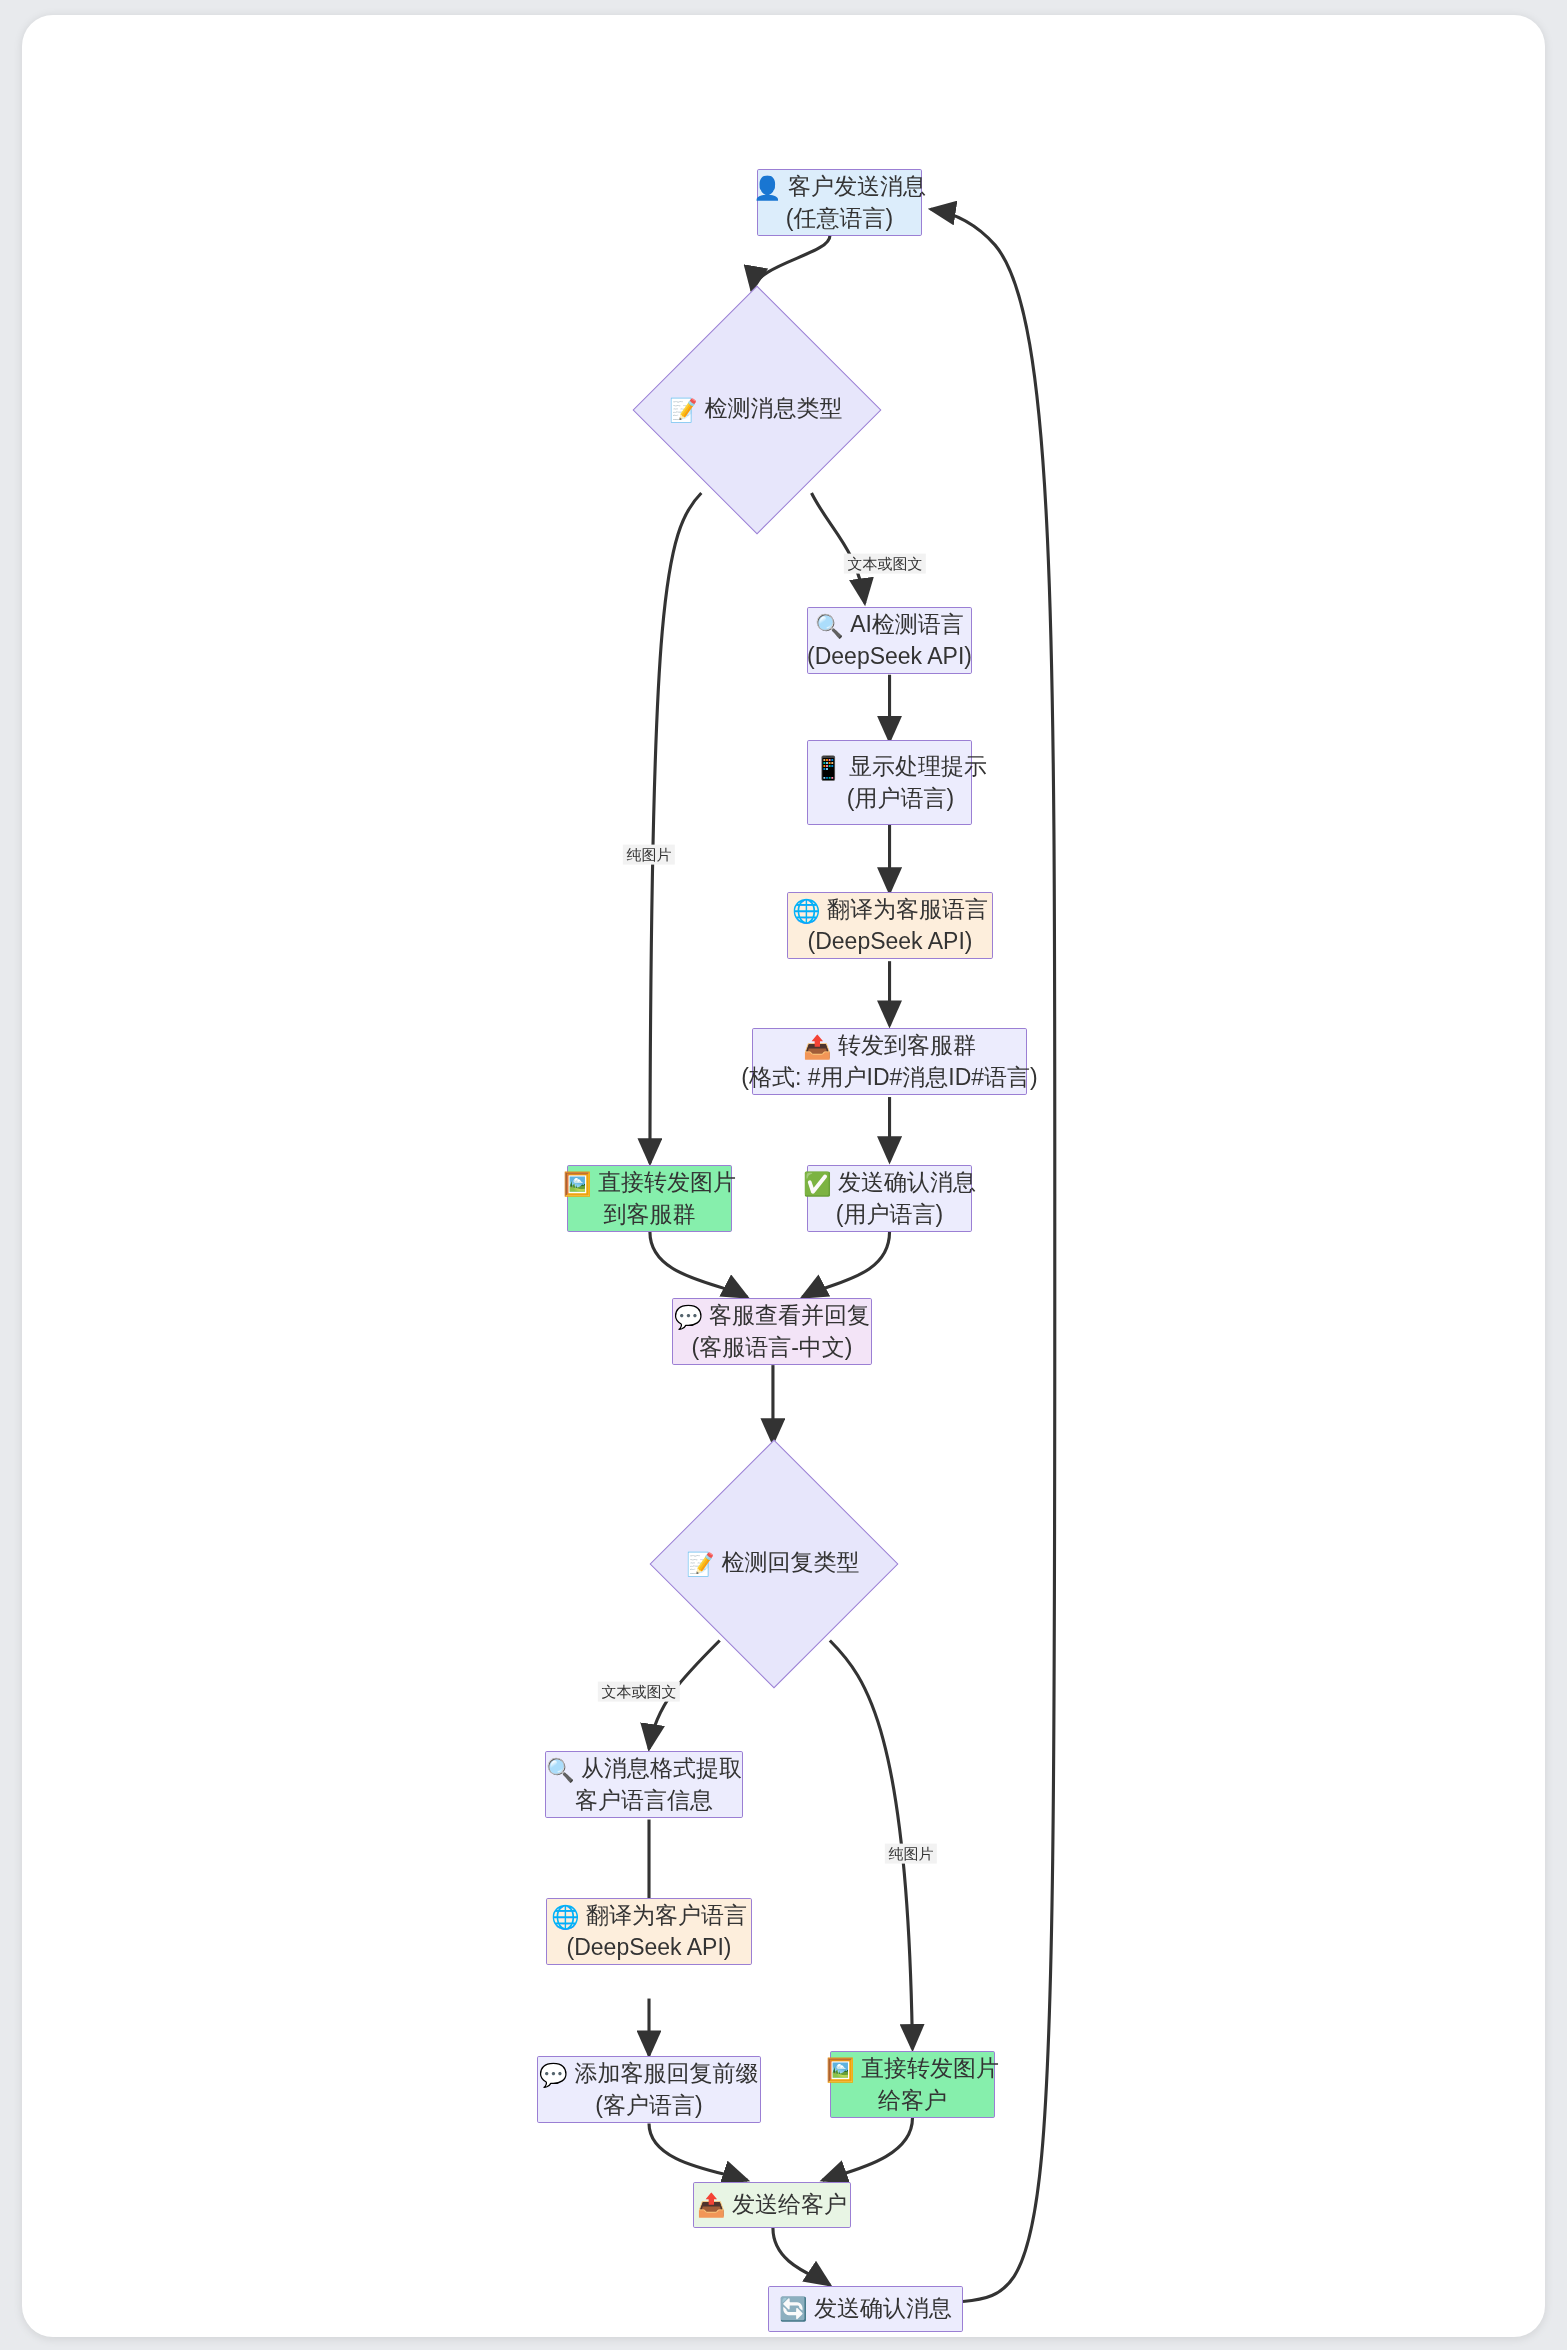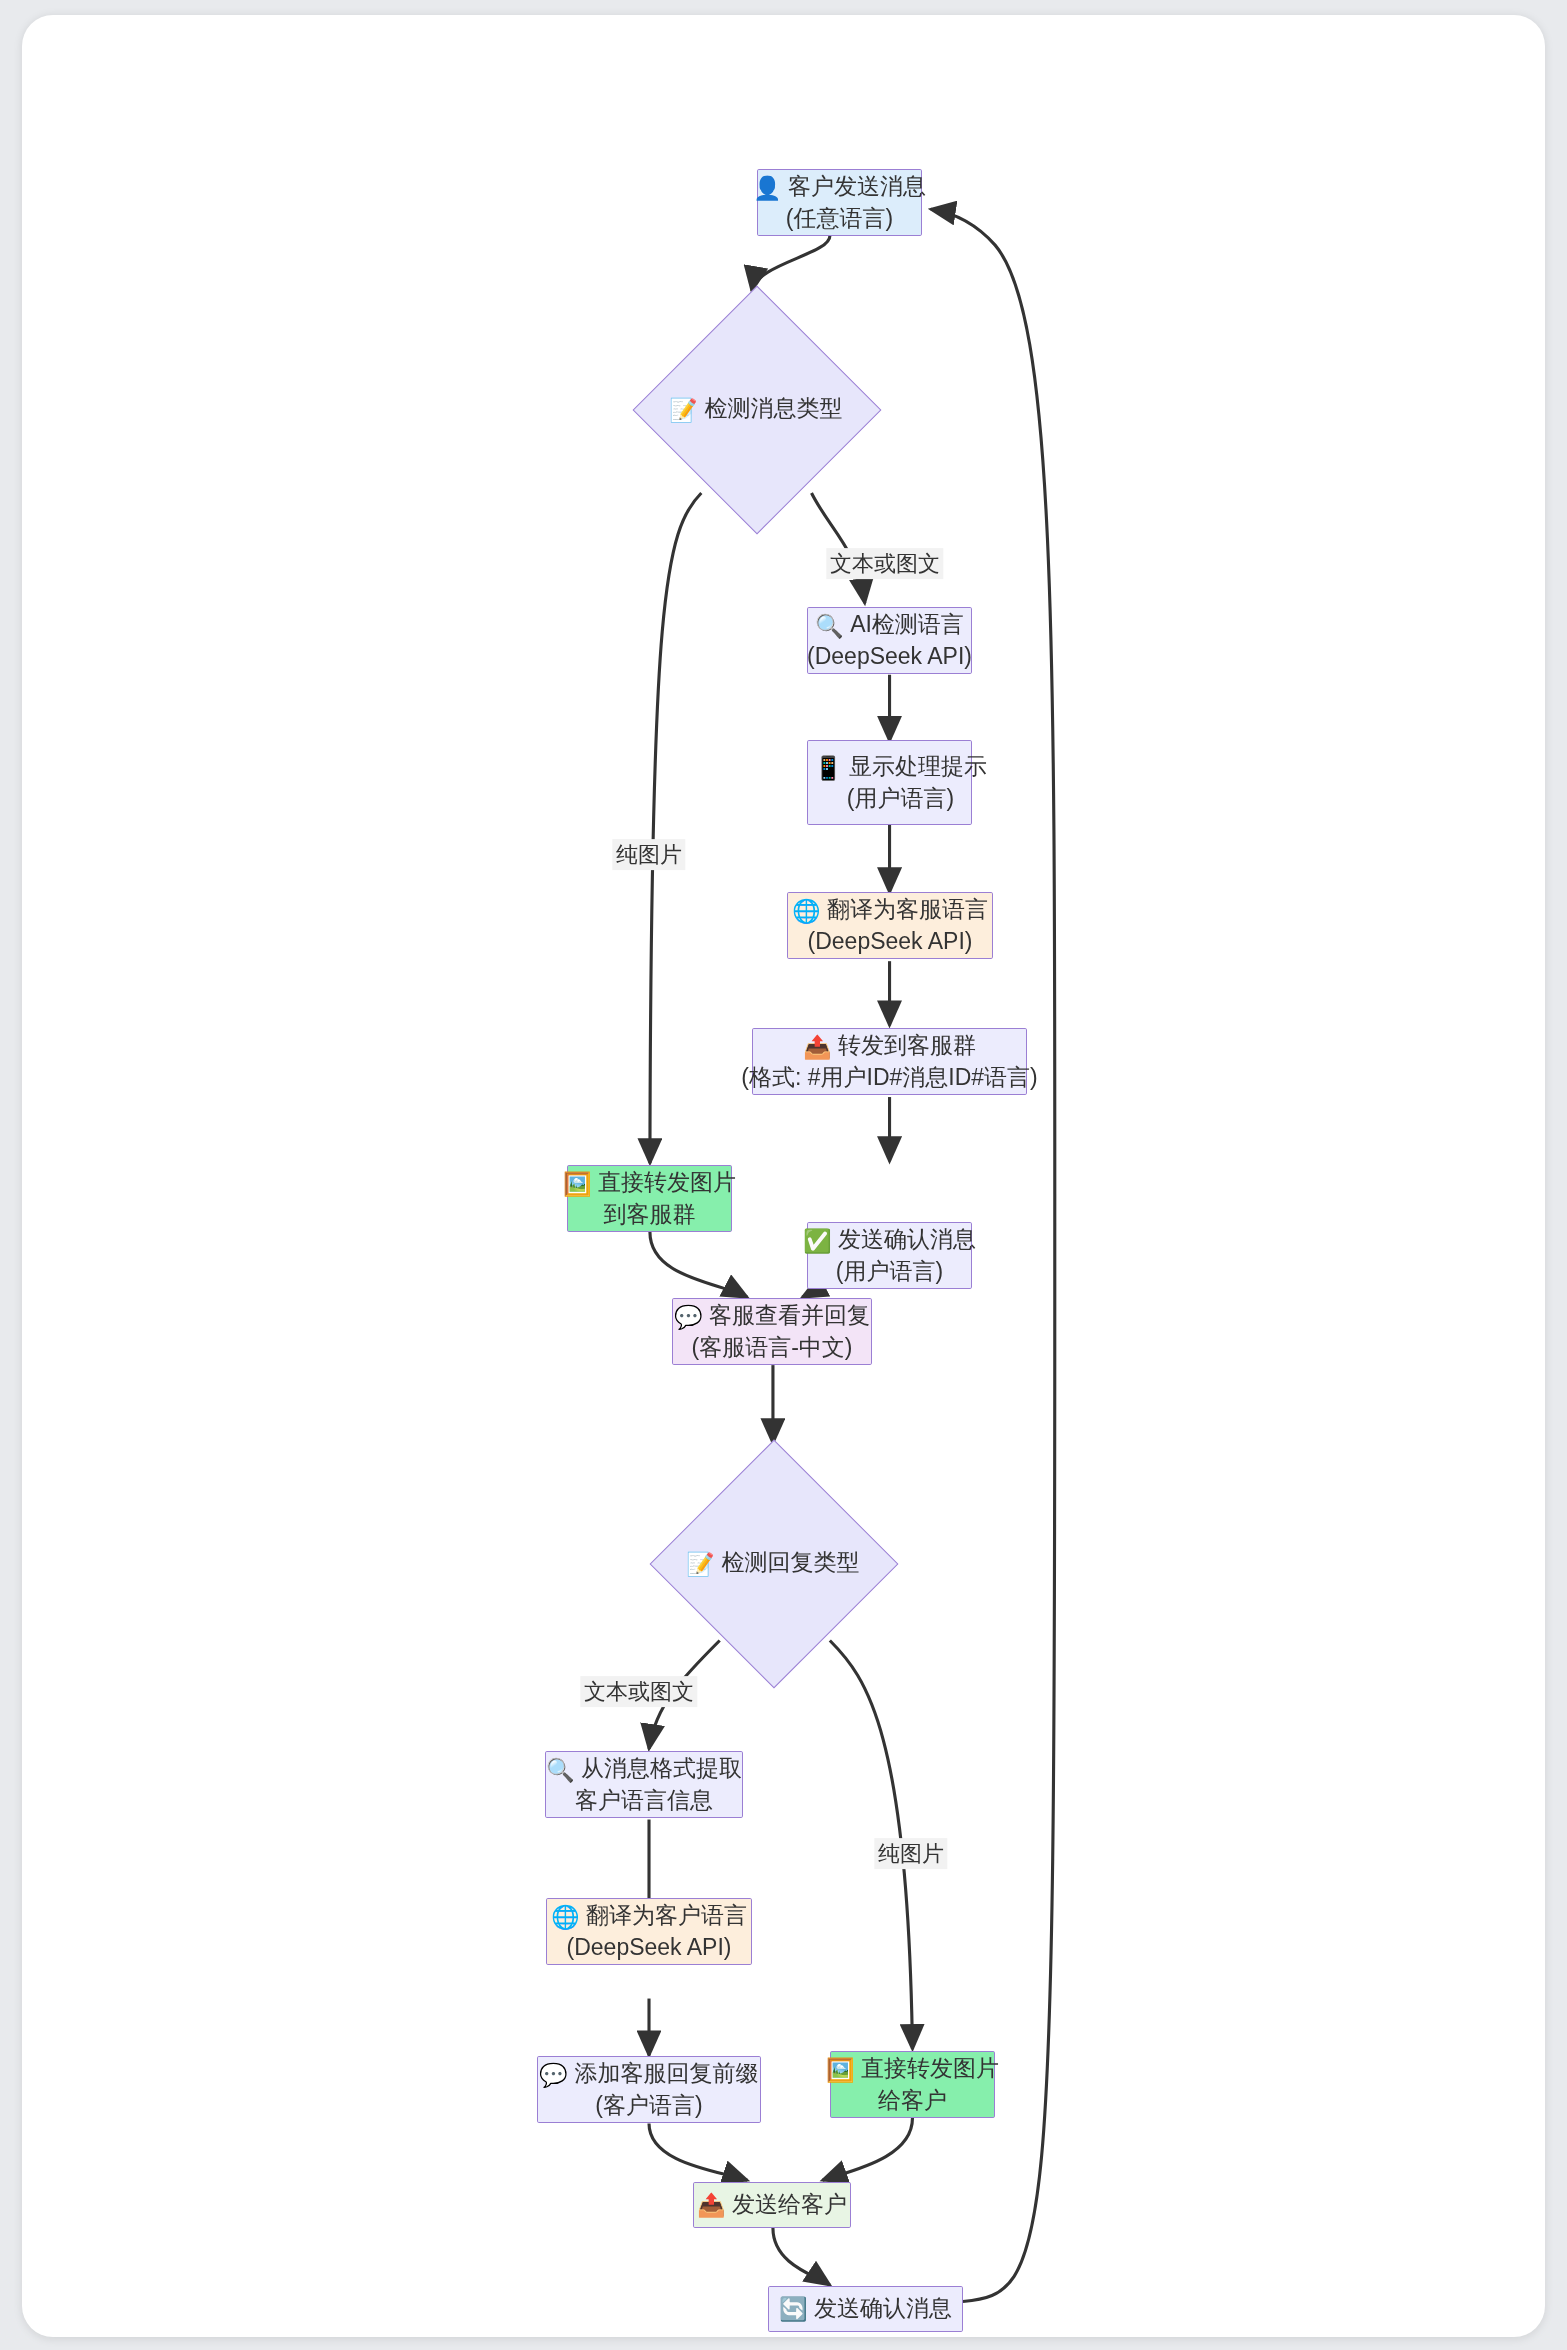--- a/index.html
+++ b/index.html
@@ -94,21 +94,21 @@
     position: relative;
     z-index: 2;
     font-size: 23px;
     color: #333333;
     white-space: nowrap;
   }
   .diamond .dlabel .ico { font-size: 23px; margin-right: 6.4px; vertical-align: -1.8px; }
 
   .edge-label {
     position: absolute;
-    font-size: 22px;
+    font-size: 15px;
     color: #333333;
     background: #f2f2f2;
     padding: 0.9px 3.7px;
     white-space: nowrap;
     transform: translate(-50%, -50%);
   }
 </style>
 </head>
 <body>
 
@@ -193,21 +193,21 @@
     <div class="node fill-lav" style="left:730px; top:1013px; width:275px; height:67px;">
       <span class="l1"><span class="ico">📤</span><span>转发到客服群</span></span>
       <span class="l2">(格式: #用户ID#消息ID#语言)</span>
     </div>
 
     <div class="node fill-gray" style="left:545px; top:1150px; width:165px; height:67px;">
       <span class="l1"><span class="ico">🖼️</span><span>直接转发图片</span></span>
       <span class="l2">到客服群</span>
     </div>
 
-    <div class="node fill-lav" style="left:785px; top:1207px; width:165px; height:67px;">
+    <div class="node fill-lav" style="left:785px; top:1150px; width:165px; height:67px;">
       <span class="l1"><span class="ico">✅</span><span>发送确认消息</span></span>
       <span class="l2">(用户语言)</span>
     </div>
 
     <div class="node fill-pink" style="left:650px; top:1283px; width:200px; height:67px;">
       <span class="l1"><span class="ico">💬</span><span>客服查看并回复</span></span>
       <span class="l2">(客服语言-中文)</span>
     </div>
 
     <div class="diamond" style="left:628px; top:1425px; width:246px; height:246px;">

